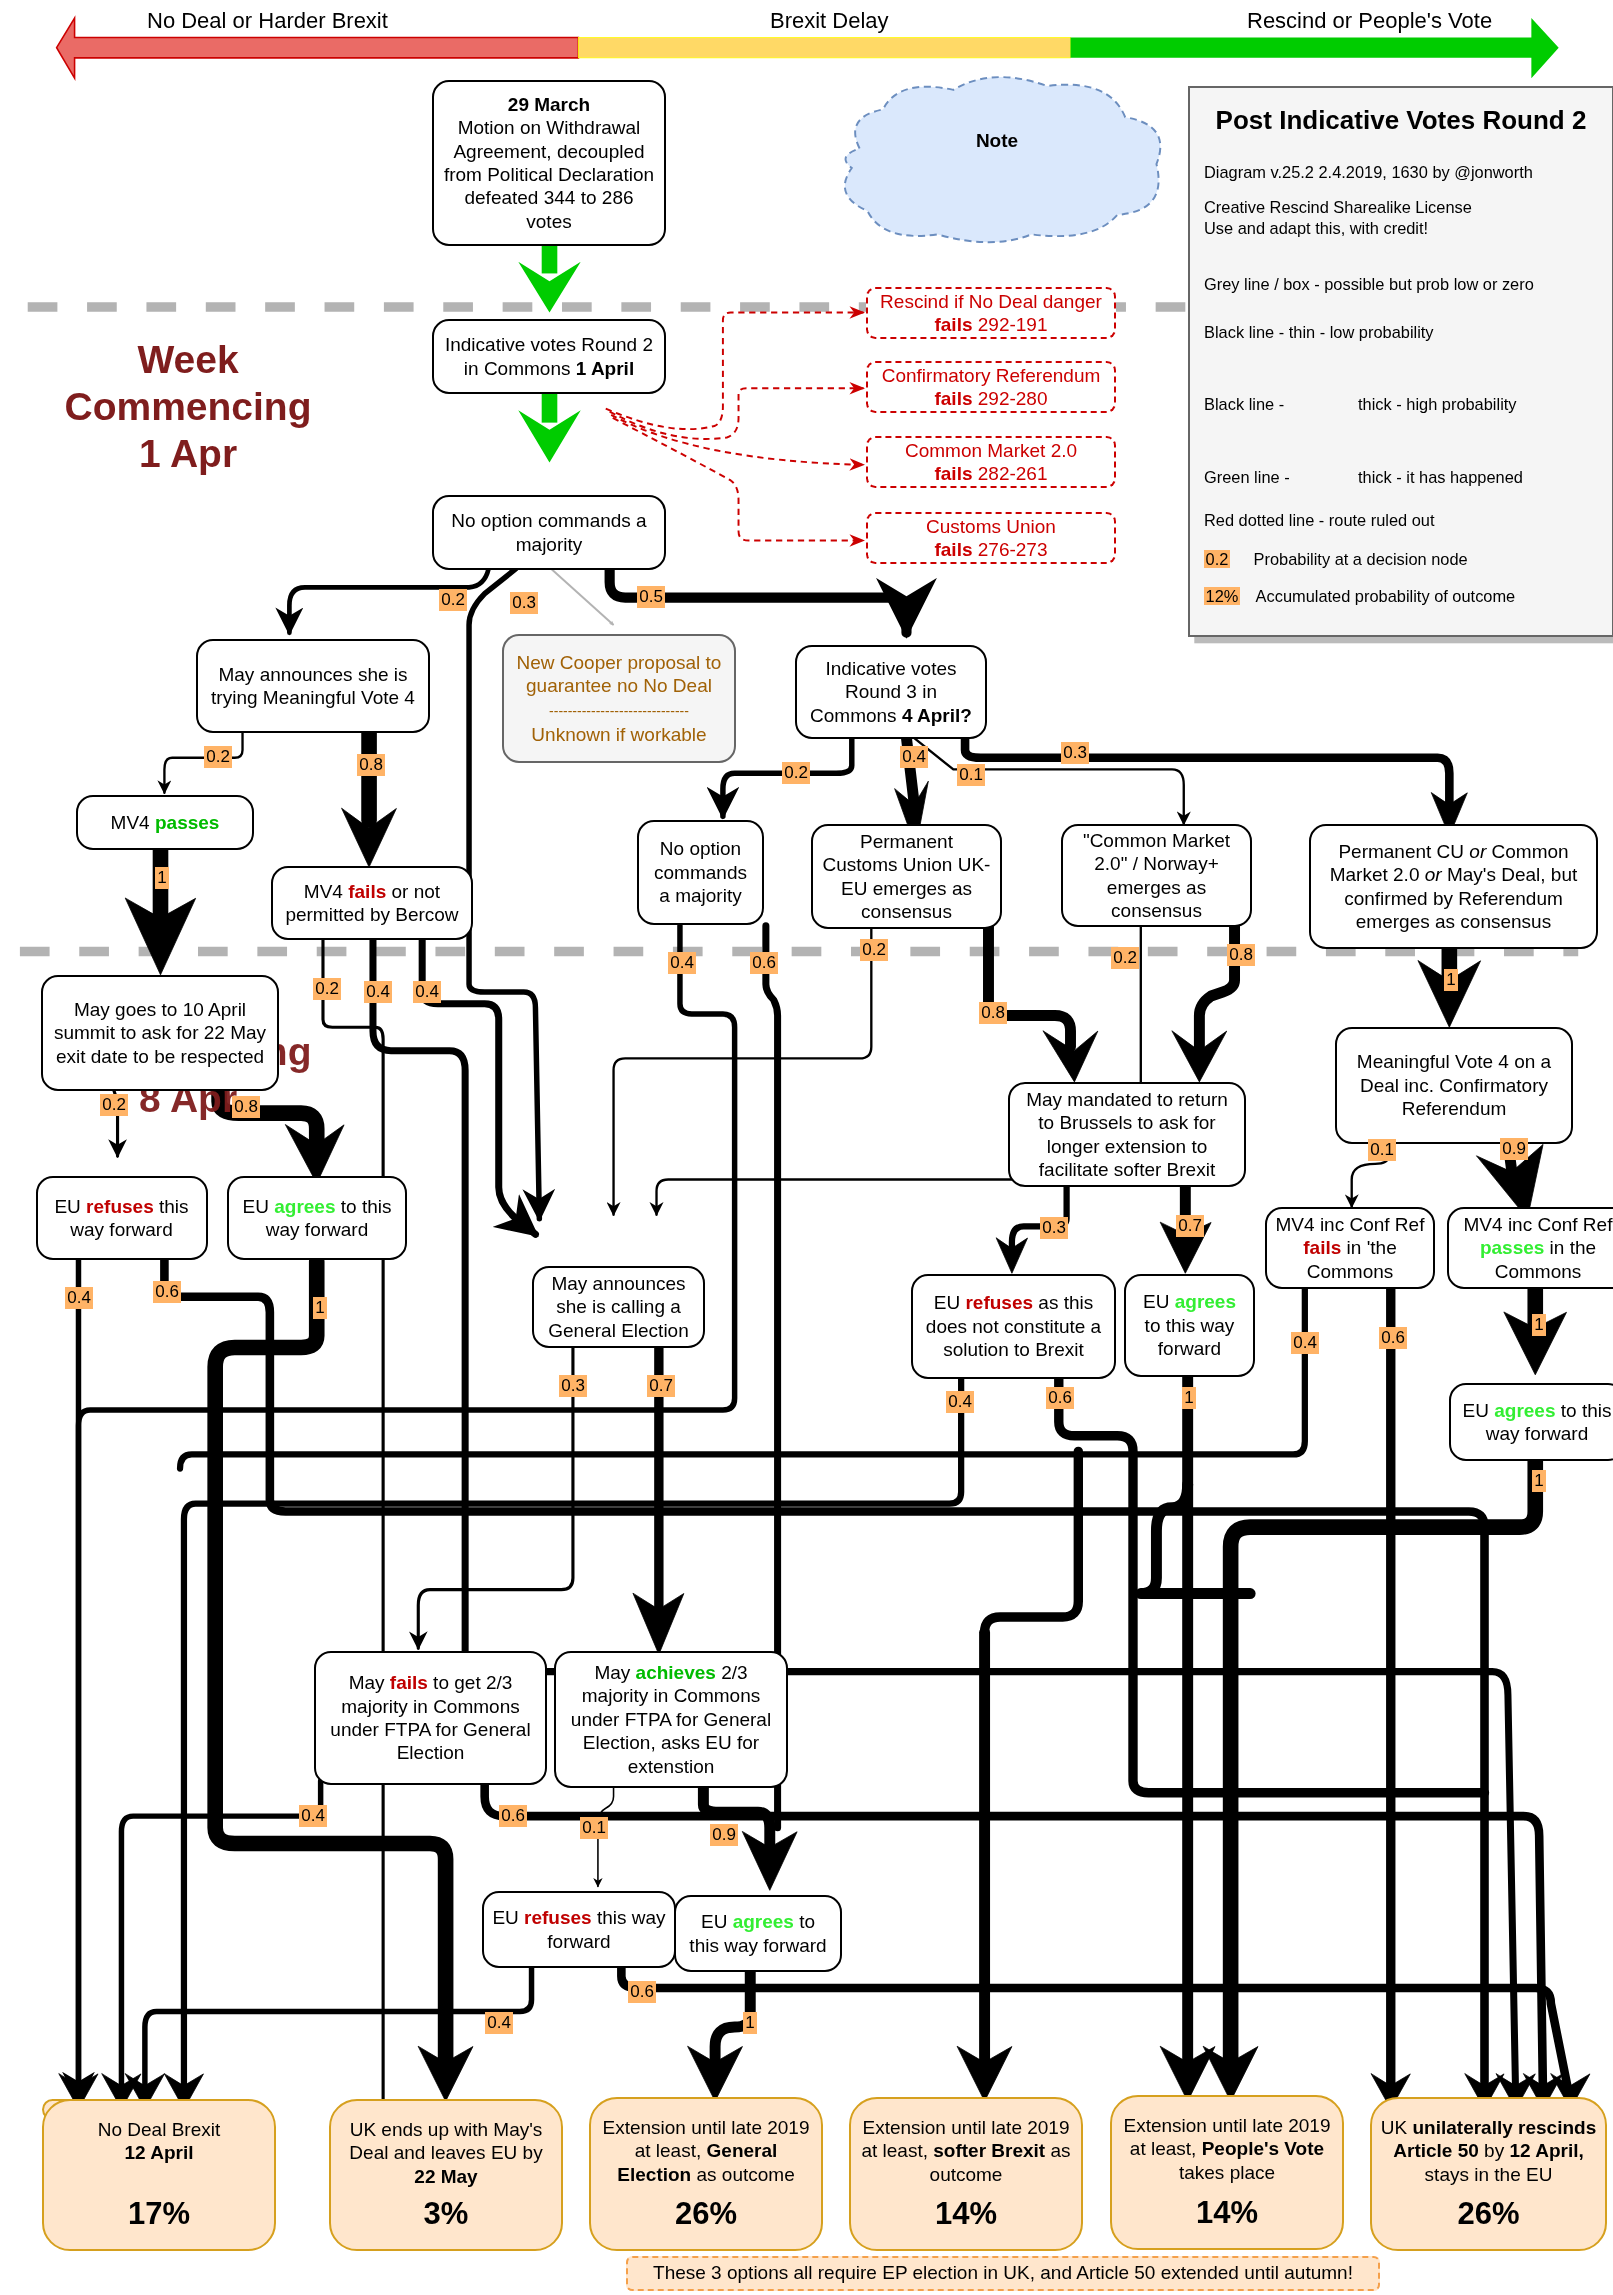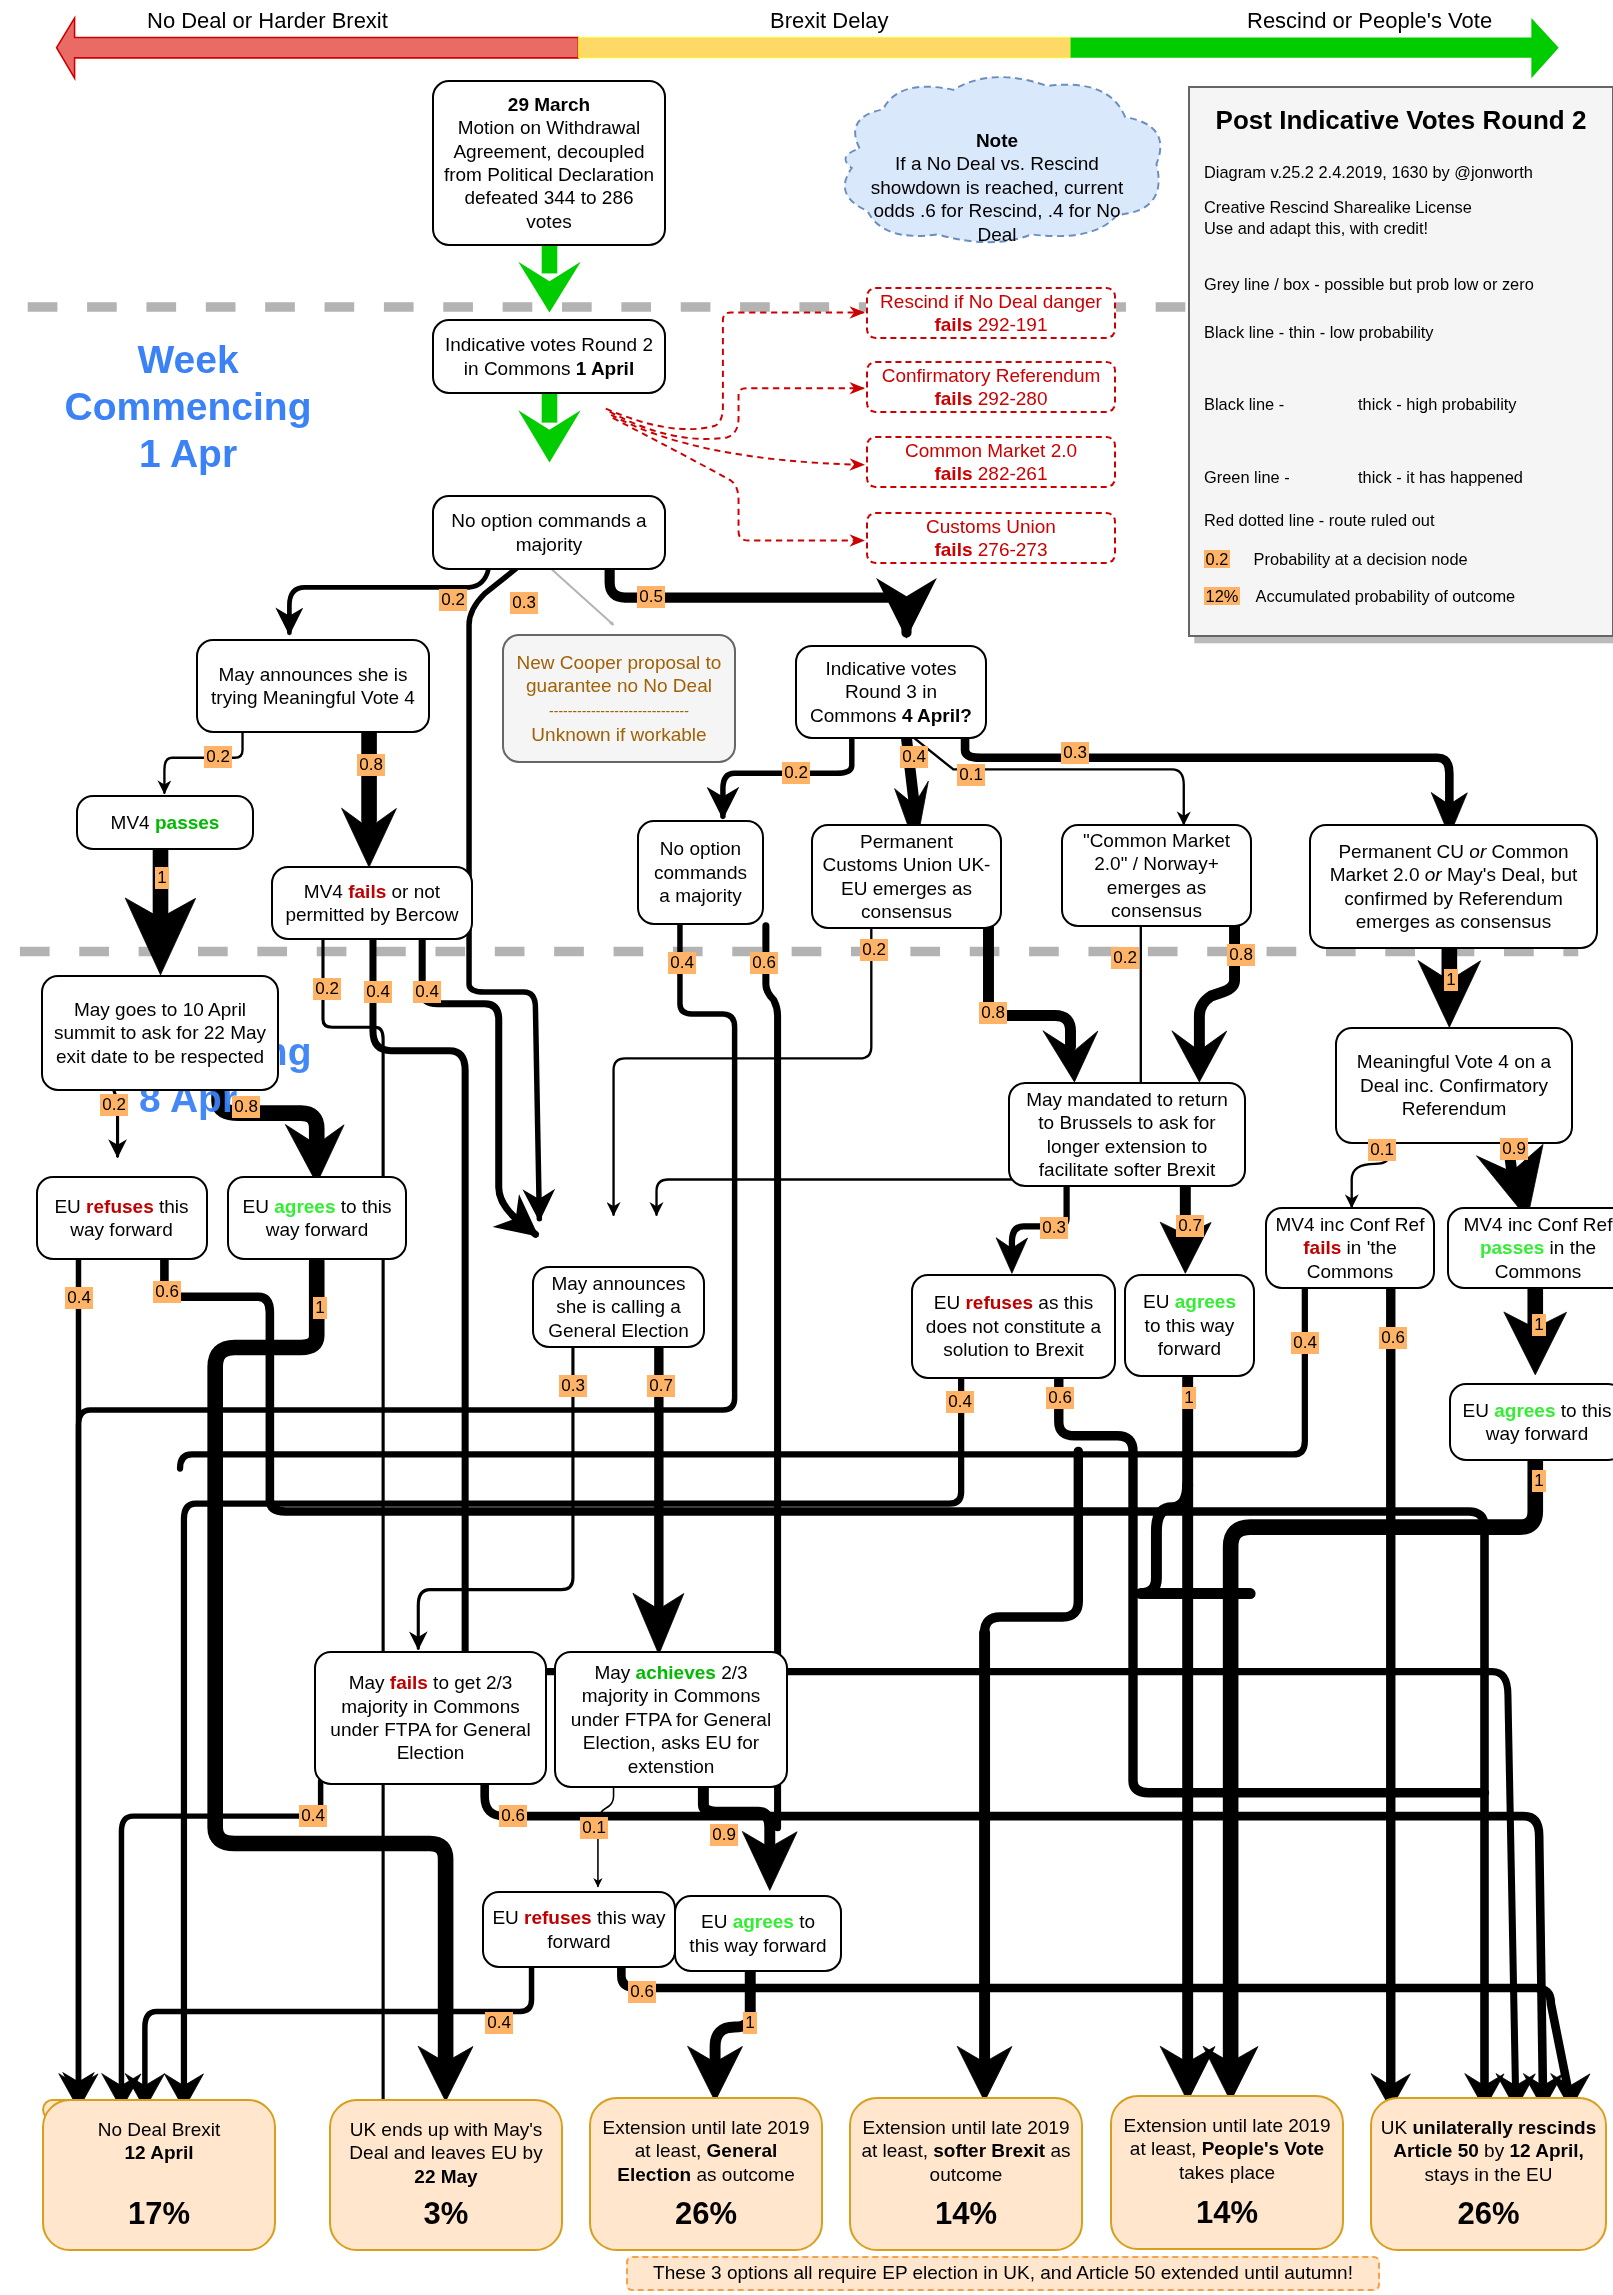--- a/index.html
+++ b/index.html
@@ -14,21 +14,21 @@
   .outcome { position:absolute; box-sizing:border-box; border:2.3px solid #d6a01e; border-radius:28px; background:#ffe6cc;
              text-align:center; font-size:19px; line-height:23.4px; padding:17px 7.8px 0; }
   .outcome .pct { position:absolute; left:0; right:0; bottom:23.4px; font-size:31px; font-weight:bold; }
   .b { font-weight:bold; }
   .i { font-style:italic; }
   .r { color:#c00000; font-weight:bold; }
   .g { color:#33ee33; font-weight:bold; }
   .g2 { color:#00bb00; font-weight:bold; }
   .prob { position:absolute; background:#ffb366; font-size:17px; line-height:22px; padding:0 2.3px; }
   .banner-label { position:absolute; font-size:22px; top:7.8px; }
-  .week { position:absolute; color:#3b82f6; font-weight:bold; font-size:39px; line-height:47px; text-align:center; }
+  .week { position:absolute; color:#7f1d1d; font-weight:bold; font-size:39px; line-height:47px; text-align:center; }
   #legend { position:absolute; left:1172px; top:86px; width:426px; height:551px; box-sizing:border-box;
             border:2.3px solid #666; background:#f5f5f5; box-shadow:6.3px 6.3px 0 #bbb; }
   #legend .t { position:absolute; left:0; right:0; top:17px; text-align:center; font-weight:bold; font-size:26px; }
   #legend .l { position:absolute; left:14px; font-size:16.4px; line-height:20.3px; }
   .note { position:absolute; text-align:center; font-size:19px; line-height:23.4px; }
   .footnote { position:absolute; left:578px; top:2256px; width:754px; height:35px; box-sizing:border-box;
               border:2.3px dashed #f5a04a; background:#ffe6cc; border-radius:6.3px; text-align:center; font-size:19px; line-height:30px;margin-left:32px; }
 </style>
 </head>
 <body>
@@ -230,21 +230,20 @@
       <span style="margin-left:19px;">Probability at a decision node</span>
     </div>
     <div class="l" style="top:498px;">
       <span style="background:#ffb366; padding:0 1.6px;">12%</span>
       <span style="margin-left:11px;">Accumulated probability of outcome</span>
     </div>
   </div>
 
   <div class="note" style="left:848px; top:129px; width:266px;">
     <div class="b">Note</div>
-    <div>If a No Deal vs. Rescind showdown is reached, current odds .6 for Rescind, .4 for No Deal</div>
   </div>
 
   <div class="node" style="left:416px; top:80px; width:234px; height:166px;">
     <div><span class="b">29 March</span><br><span>Motion on Withdrawal Agreement, decoupled from Political Declaration defeated 344 to 286 votes</span></div>
   </div>
   <div class="node" style="left:416px; top:319px; width:234px; height:75px;">
     <div><span>Indicative votes Round 2 in Commons </span><span class="b">1 April</span></div>
   </div>
   <div class="node" style="left:416px; top:495px; width:234px; height:75px;">
     <div>No option commands a majority</div>

